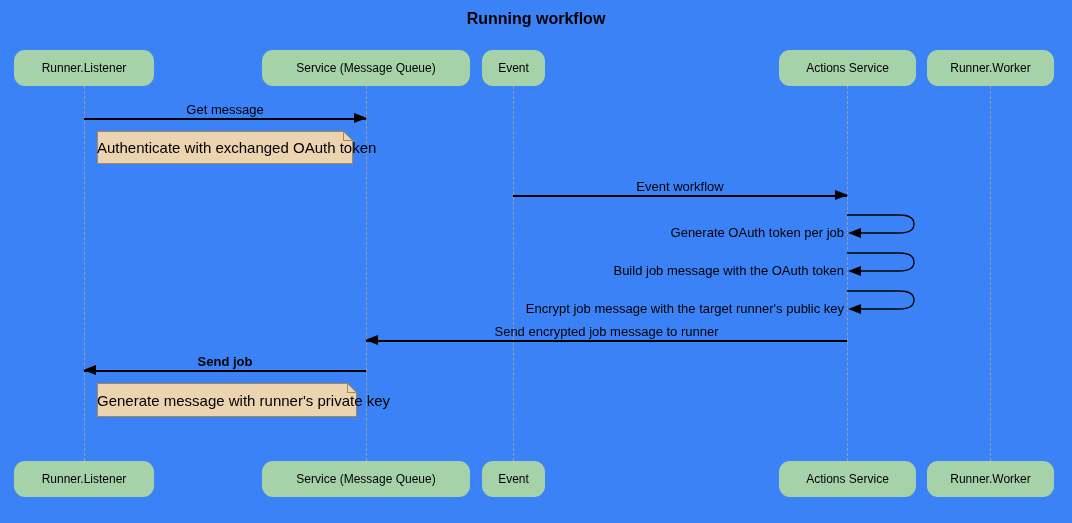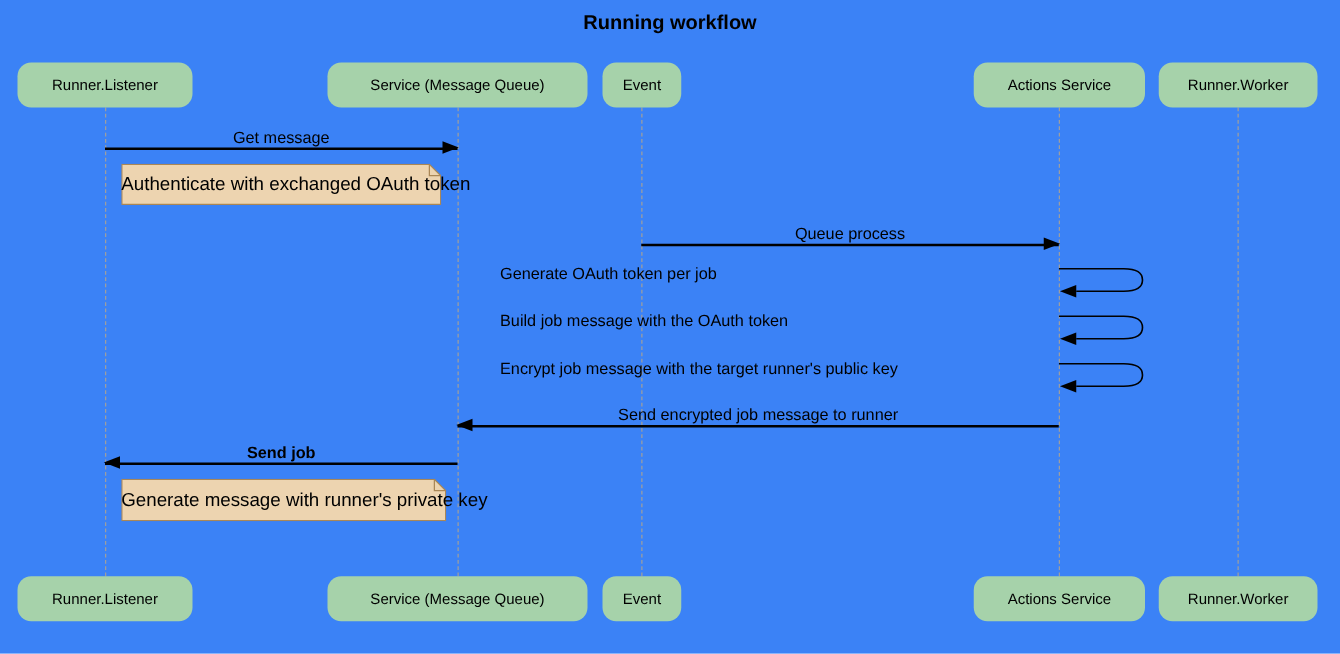--- a/index.html
+++ b/index.html
@@ -36,21 +36,21 @@
     border-style:solid;border-width:5.5px 0 5.5px 13px;
     border-color:transparent transparent transparent #000;
   }
   .head-left{
     position:absolute;left:-1px;top:-5px;width:0;height:0;
     border-style:solid;border-width:5.5px 13px 5.5px 0;
     border-color:transparent #000 transparent transparent;
   }
   .loop-label{
     position:absolute;font-size:13px;height:15px;line-height:15px;
-    text-align:left;white-space:nowrap;
+    text-align:right;white-space:nowrap;margin-top:14px;
   }
   .self-loop{position:absolute;}
   .note{
     position:absolute;
     display:flex;align-items:center;justify-content:flex-start;
     font-size:15px;white-space:nowrap;
   }
   .note svg{position:absolute;top:0;left:0;}
   .note span{position:relative;}
 </style>
@@ -92,21 +92,21 @@
 
   <div class="note" style="left:97px;top:131px;width:256px;height:33px;">
     <svg width="256" height="33">
       <path d="M0.5,0.5 H246.5 L255.5,9.5 V32.5 H0.5 Z" fill="#edd4b0" stroke="#aa8756" stroke-width="1"></path>
       <path d="M246.5,0.5 V9.5 H255.5" fill="none" stroke="#aa8756" stroke-width="1"></path>
     </svg>
     <span>Authenticate with exchanged OAuth token</span>
   </div>
 
   <div class="message" style="left:513px;top:179px;width:334px;">
-    <div class="msg-label">Queue process</div>
+    <div class="msg-label">Event workflow</div>
     <div class="msg-line">
         <span class="head-right"></span>
       </div>
   </div>
 
   <div class="loop-label" style="left:400px;top:211px;width:444px;">Generate OAuth token per job</div>
   <svg class="self-loop" style="left:847px;top:214px;" width="72" height="26">
     <path d="M0,1 H52 Q67,1 67,10 Q67,19 52,19 H14" fill="none" stroke="#000" stroke-width="1.3"></path>
     <polygon points="14,14 14,24 1,19" fill="#000"></polygon>
   </svg>

